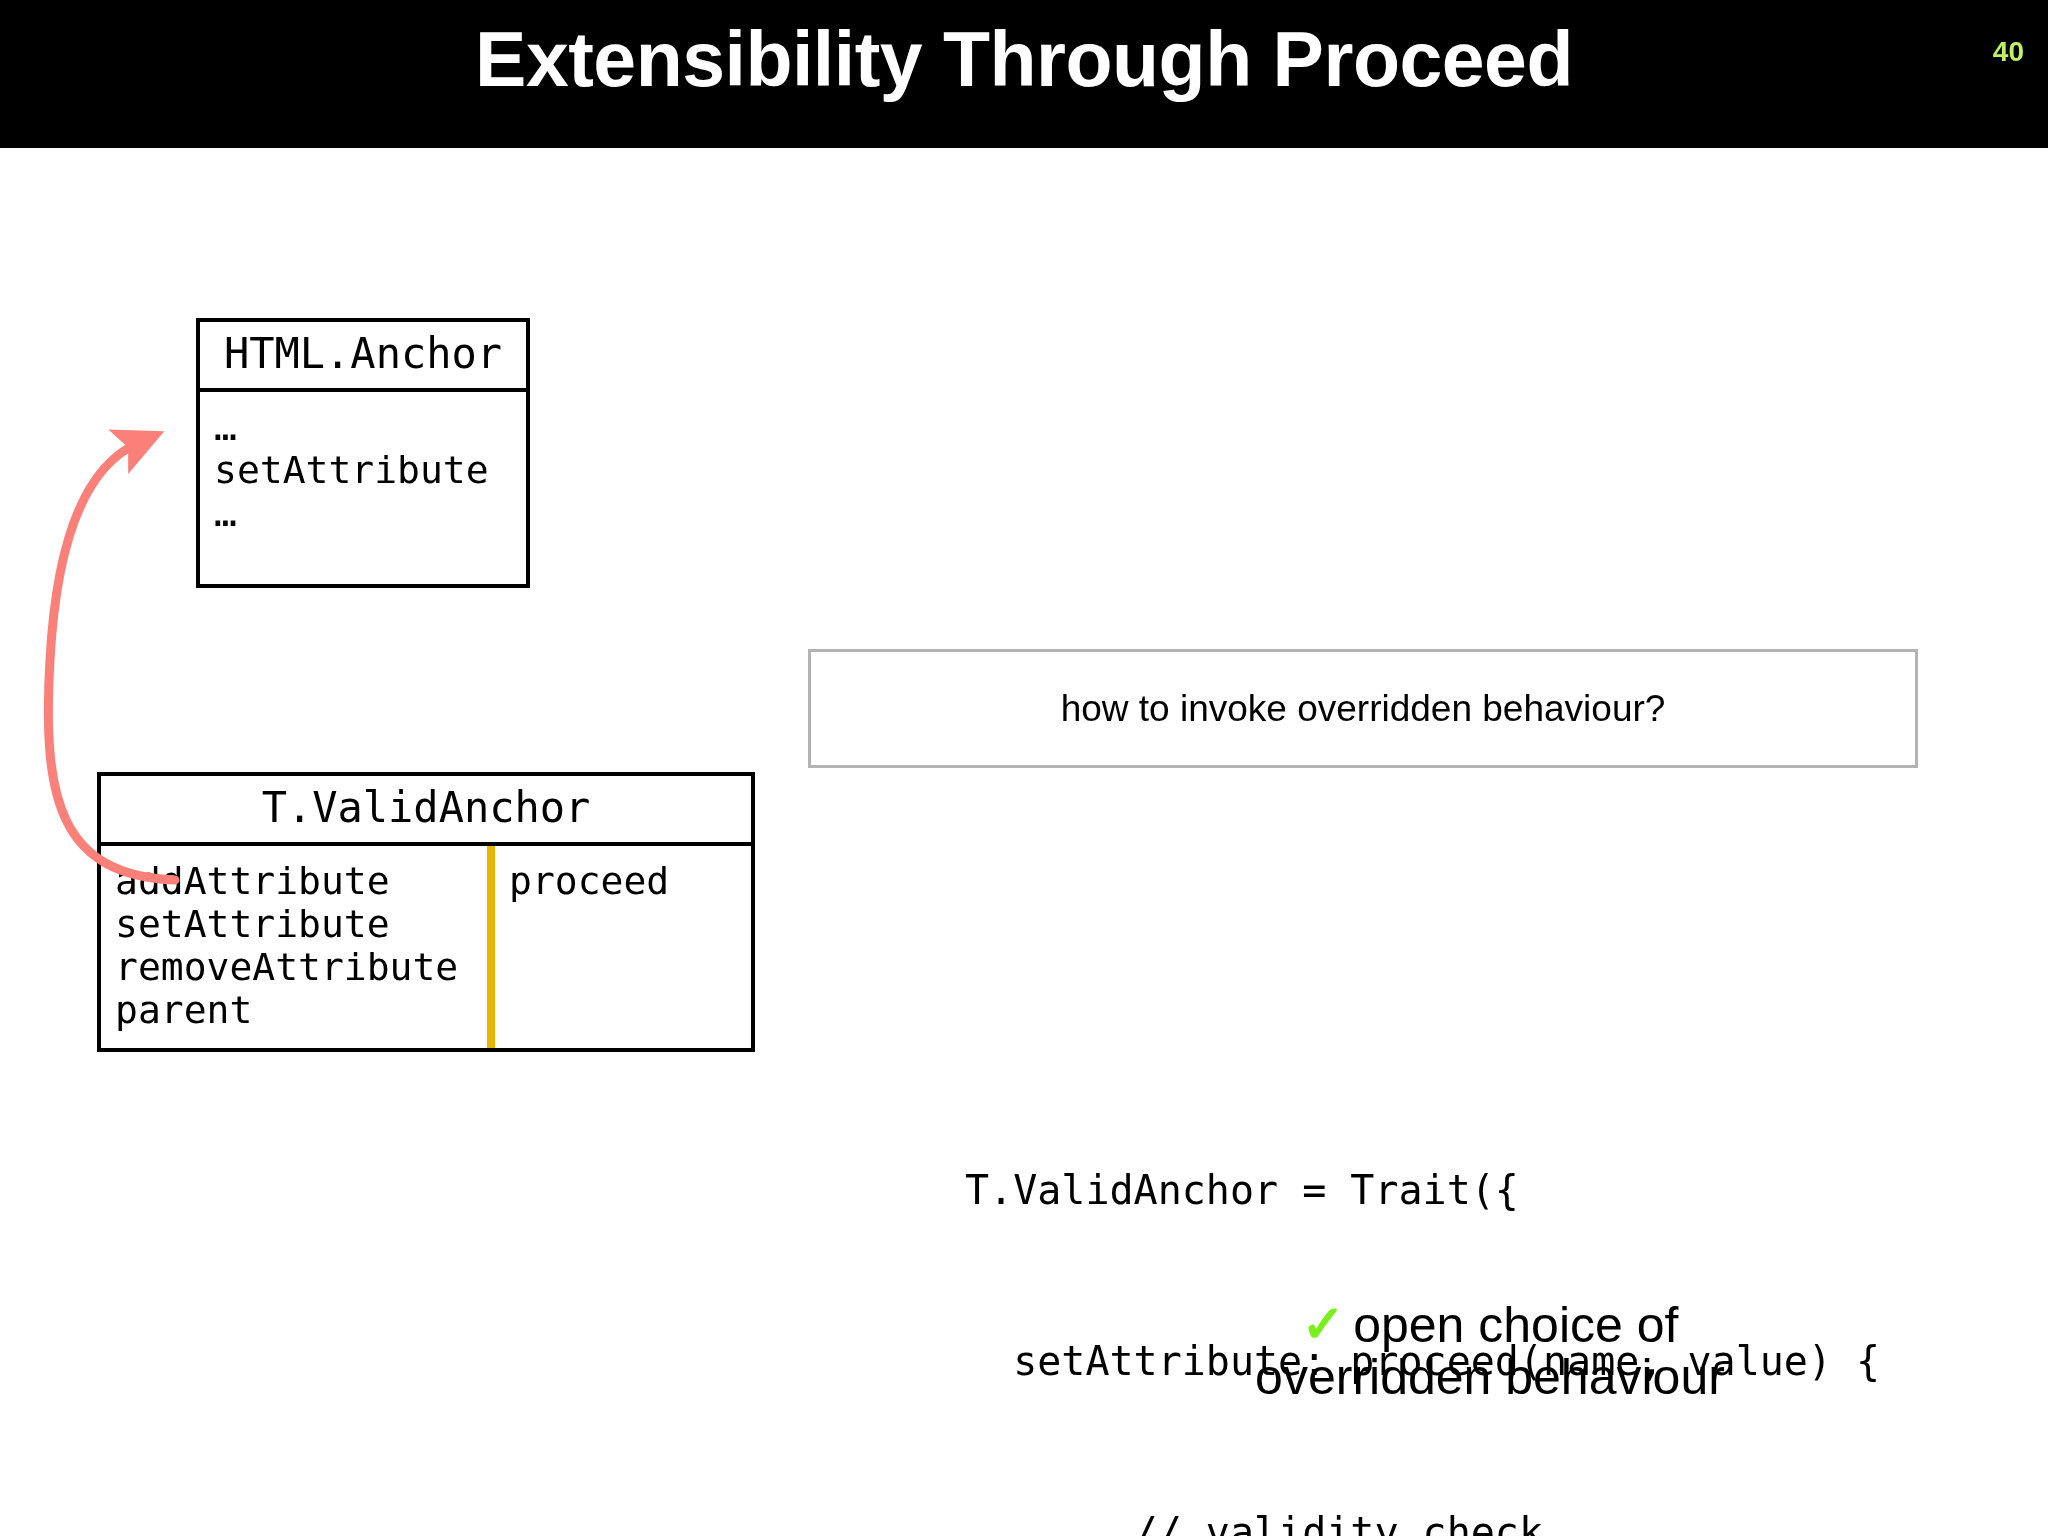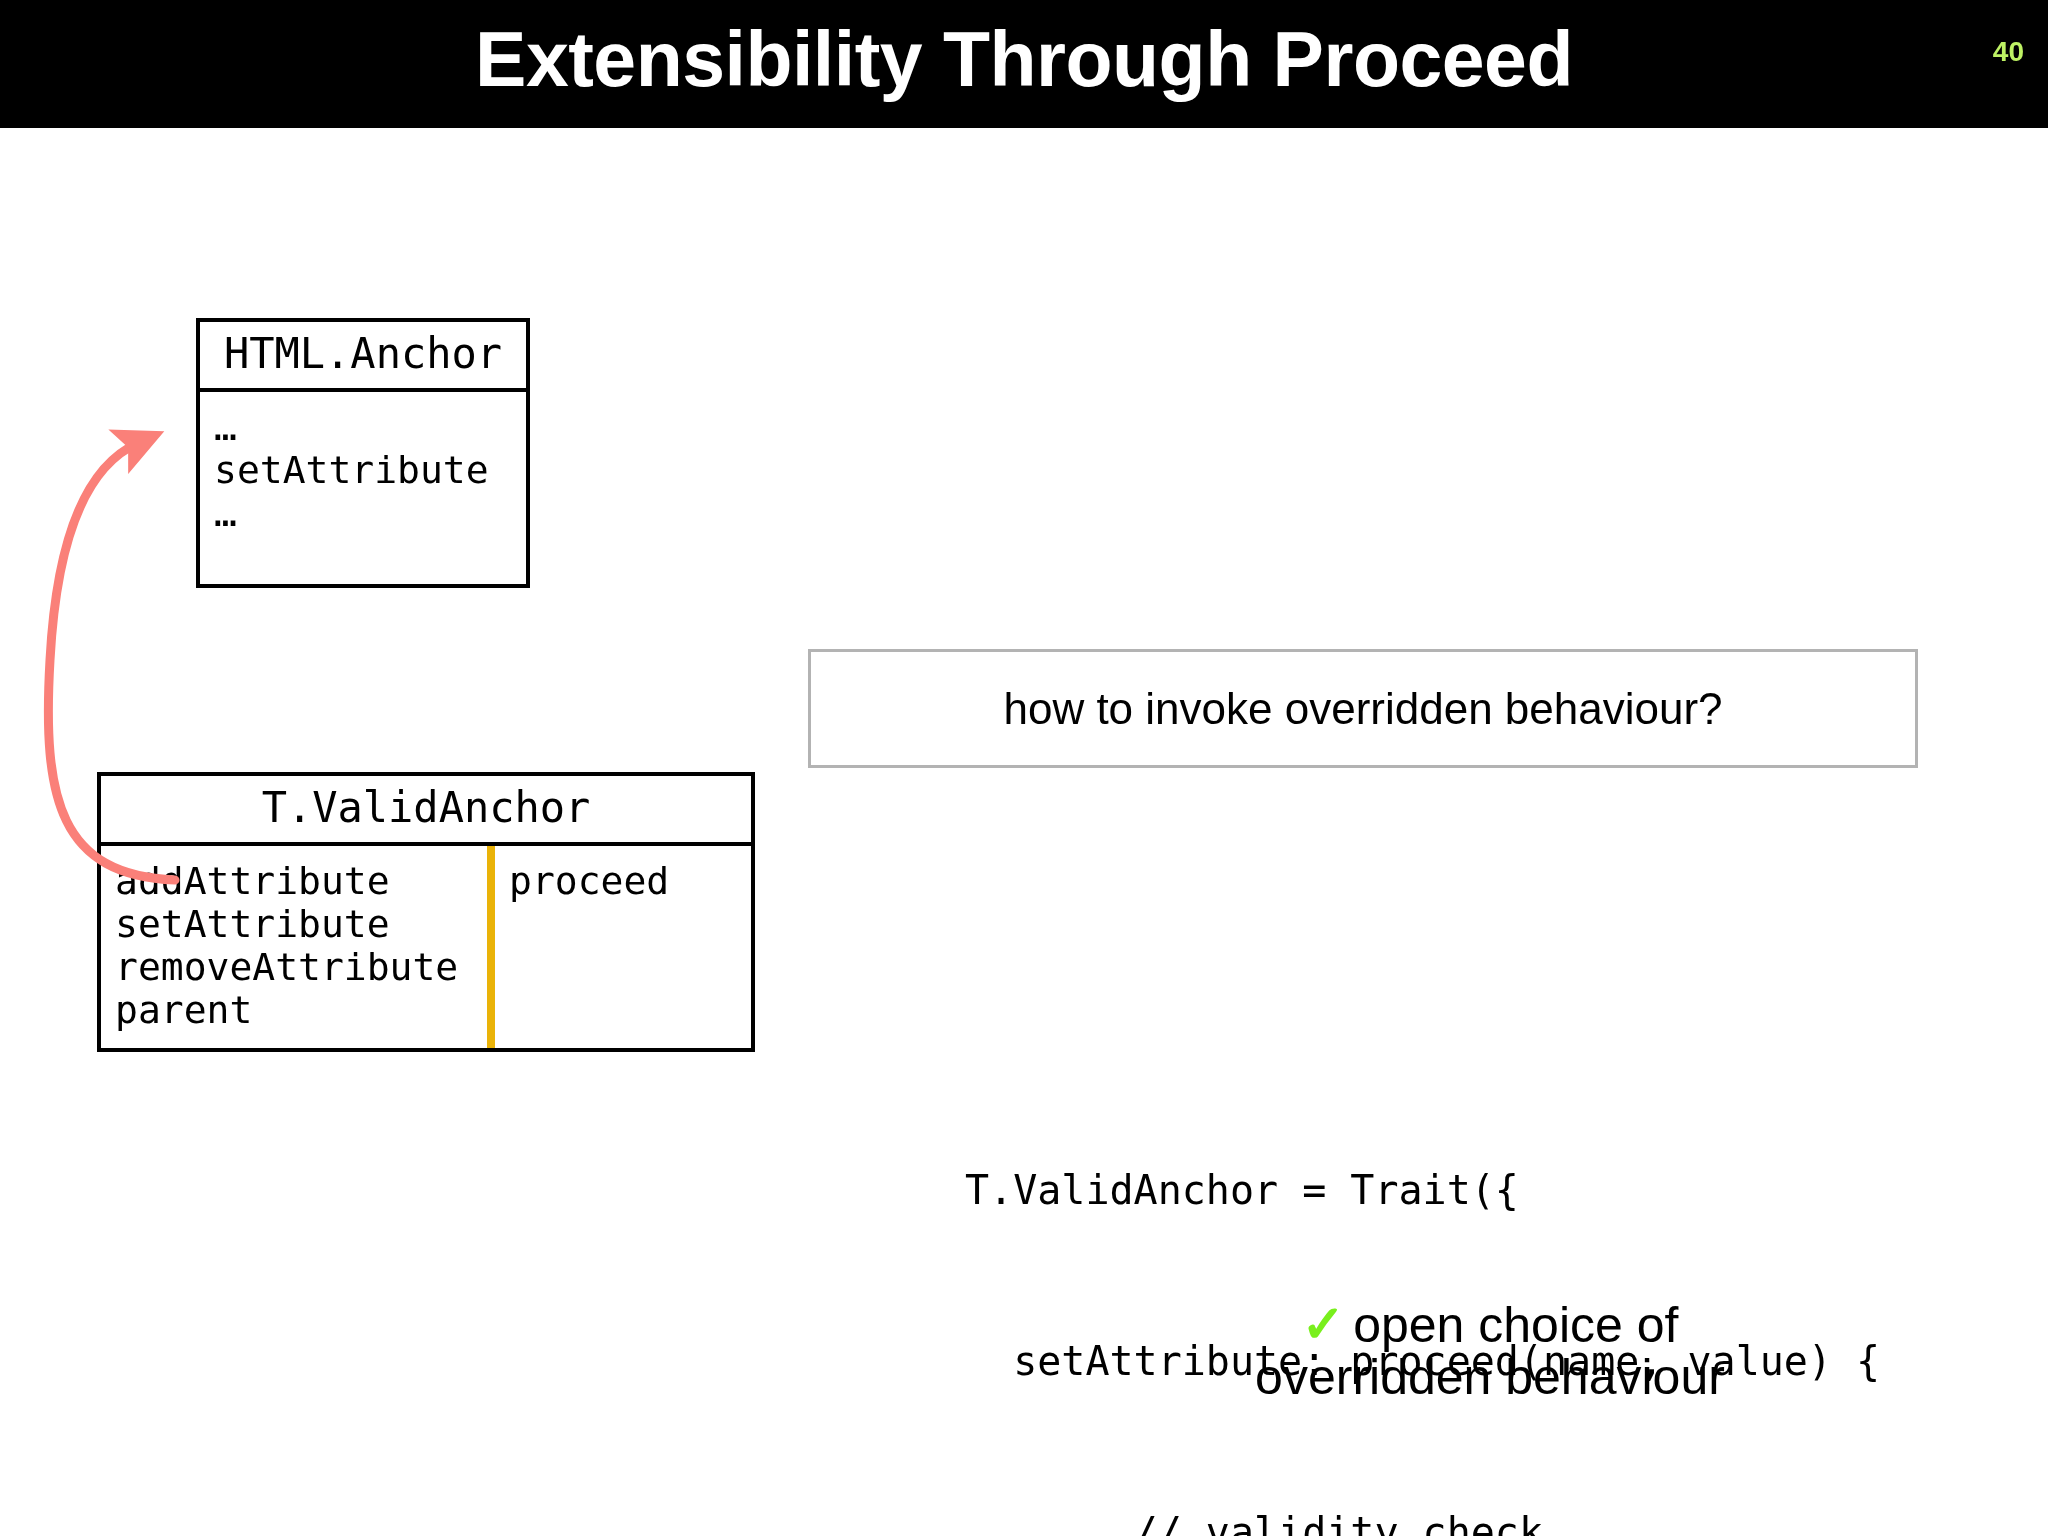--- a/index.html
+++ b/index.html
@@ -14,21 +14,21 @@
     overflow: hidden;
     font-family: "Liberation Sans", sans-serif;
     -webkit-font-smoothing: antialiased;
   }
 
   
   #title-bar {
     position: absolute;
     left: 0; top: 0;
     width: 2048px;
-    height: 128px;
+    height: 148px;
     background: #000000;
   }
   #slide-title {
     position: absolute;
     left: 0; top: 0;
     width: 2048px;
     height: 128px;
     line-height: 118px;
     text-align: center;
     color: #ffffff;
@@ -125,21 +125,21 @@
     box-sizing: border-box;
   }
   #question-text {
     position: absolute;
     left: 0; top: 0;
     width: 100%; height: 100%;
     display: flex;
     align-items: center;
     justify-content: center;
     font-family: "Liberation Sans", sans-serif;
-    font-size: 44px;
+    font-size: 37px;
     color: #000000;
     white-space: nowrap;
   }
 
   
   #code-block {
     position: absolute;
     left: 965px;
     top: 1048px;
     font-family: "DejaVu Sans Mono", monospace;

